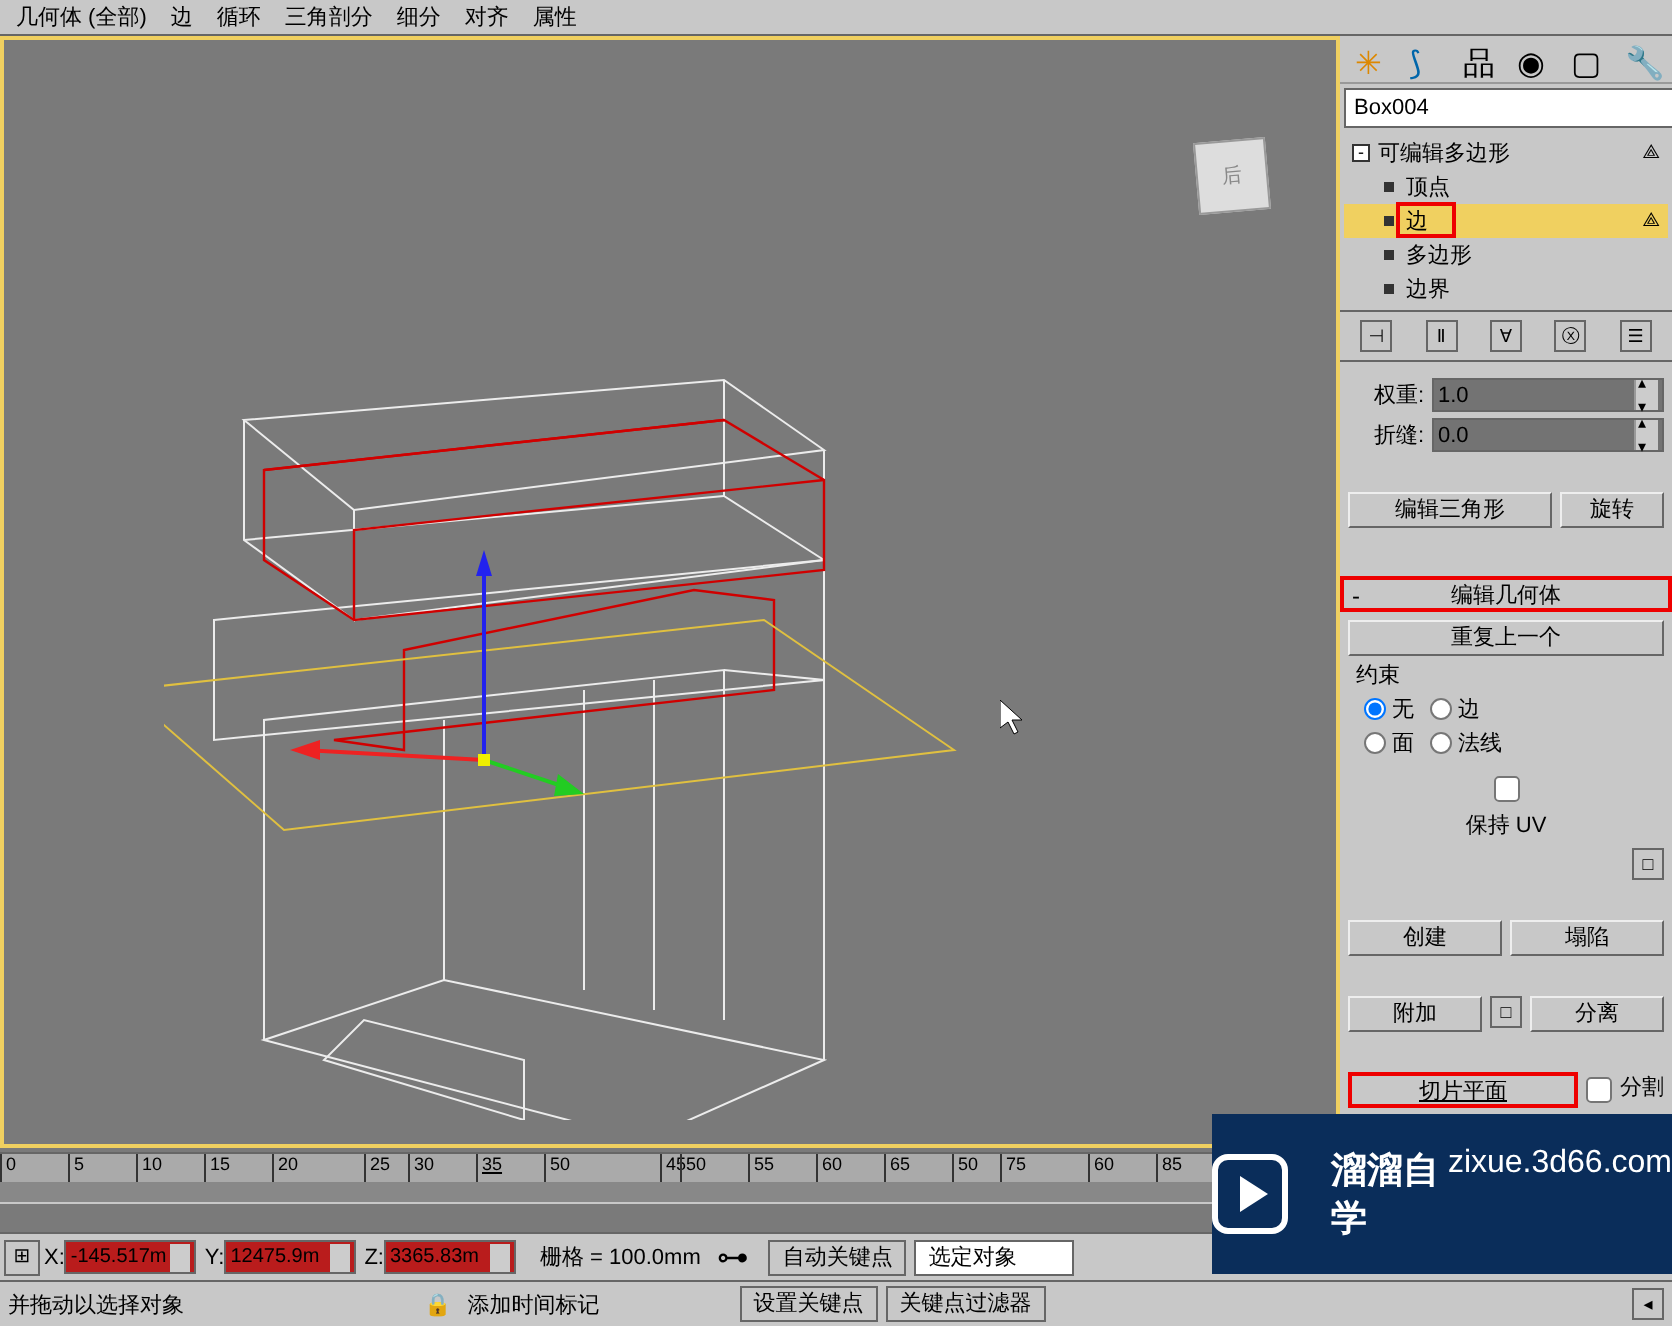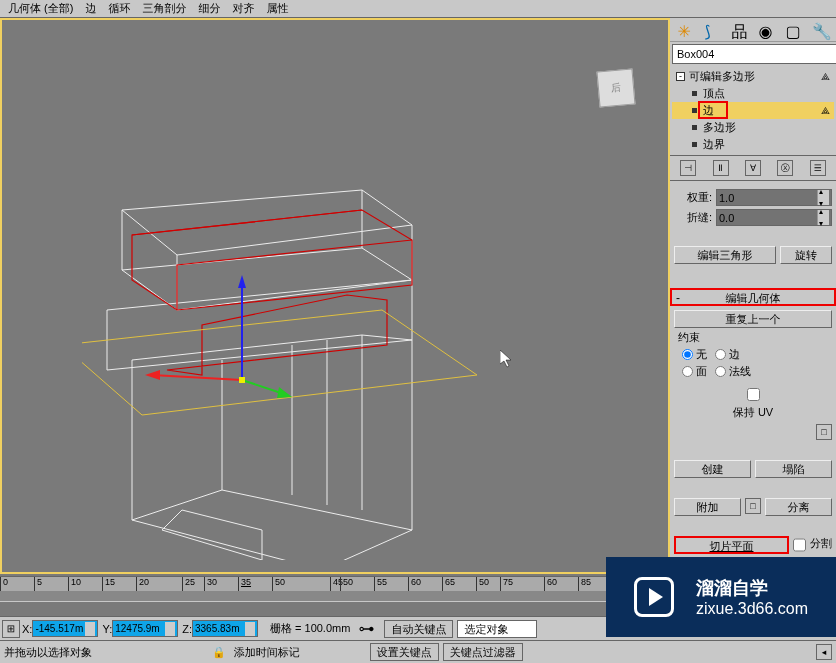--- a/index.html
+++ b/index.html
@@ -58,32 +58,32 @@
 .smallbtn { width: 16px; height: 16px; border: 1px solid #666; background: #c8c8c8; font-size: 9px; text-align: center; line-height: 14px; }
 
 .timeline { position: absolute; top: 576px; left: 0; width: 670px; height: 26px; background: #c8c8c8; border-top: 1px solid #666; }
 .timeline-ruler { height: 14px; background: #aaa; position: relative; overflow: hidden; font-size: 9px; }
 .timeline-ruler .tick { position: absolute; top: 0; border-left: 1px solid #333; height: 14px; padding-left: 2px; }
 .timeline-track { height: 10px; background: #888; }
 
 .status-row { position: absolute; bottom: 23px; left: 0; width: 836px; height: 24px; background: #c8c8c8; border-top: 1px solid #666; display: flex; align-items: center; font-size: 11px; }
 .coord-group { display: flex; align-items: center; padding: 0 2px; }
 .coord-group .ico { width: 18px; height: 18px; border: 1px solid #666; margin-right: 2px; font-size: 10px; text-align: center; line-height: 16px; }
-.coord-input { width: 66px; height: 17px; background: #0ea5e9; border: 1px solid #666; font-size: 10px; padding: 0 2px; display: flex; align-items: center; }
+.coord-input { width: 66px; height: 17px; background: #b91c1c; border: 1px solid #666; font-size: 10px; padding: 0 2px; display: flex; align-items: center; }
 .coord-input .updown { width: 10px; height: 14px; margin-left: auto; background: #ccc; }
 .grid-label { margin-left: 10px; }
 .keybtn { height: 18px; background: #c8c8c8; border: 1px solid #666; padding: 0 6px; margin: 0 2px; font-size: 11px; line-height: 16px; }
 
 .bottom-row { position: absolute; bottom: 0; left: 0; width: 836px; height: 23px; background: #c8c8c8; border-top: 1px solid #666; display: flex; align-items: center; font-size: 11px; padding: 0 4px; }
 
 .watermark { position: absolute; bottom: 26px; right: 0; width: 230px; height: 80px; background: #0a2d5a; display: flex; align-items: center; justify-content: center; color: #fff; }
 .watermark .logo { display: flex; align-items: center; gap: 10px; }
 .watermark .play { width: 40px; height: 40px; border: 3px solid #fff; border-radius: 8px; display: flex; align-items: center; justify-content: center; }
 .watermark .play::before { content: ""; border-left: 14px solid #fff; border-top: 9px solid transparent; border-bottom: 9px solid transparent; margin-left: 4px; }
-.watermark .text { display: flex; flex-direction: column; margin-left: 12px; }
+.watermark .text { display: flex; flex-direction: row; margin-left: 12px; }
 .watermark .cn { font-size: 18px; font-weight: bold; }
 .watermark .url { font-size: 16px; }
 
 .yellow-sel { fill: none; stroke: #e0c040; stroke-width: 1; }
 </style>
 </head>
 <body>
 
 <div class="top-menu">
   <span>几何体 (全部)</span>

